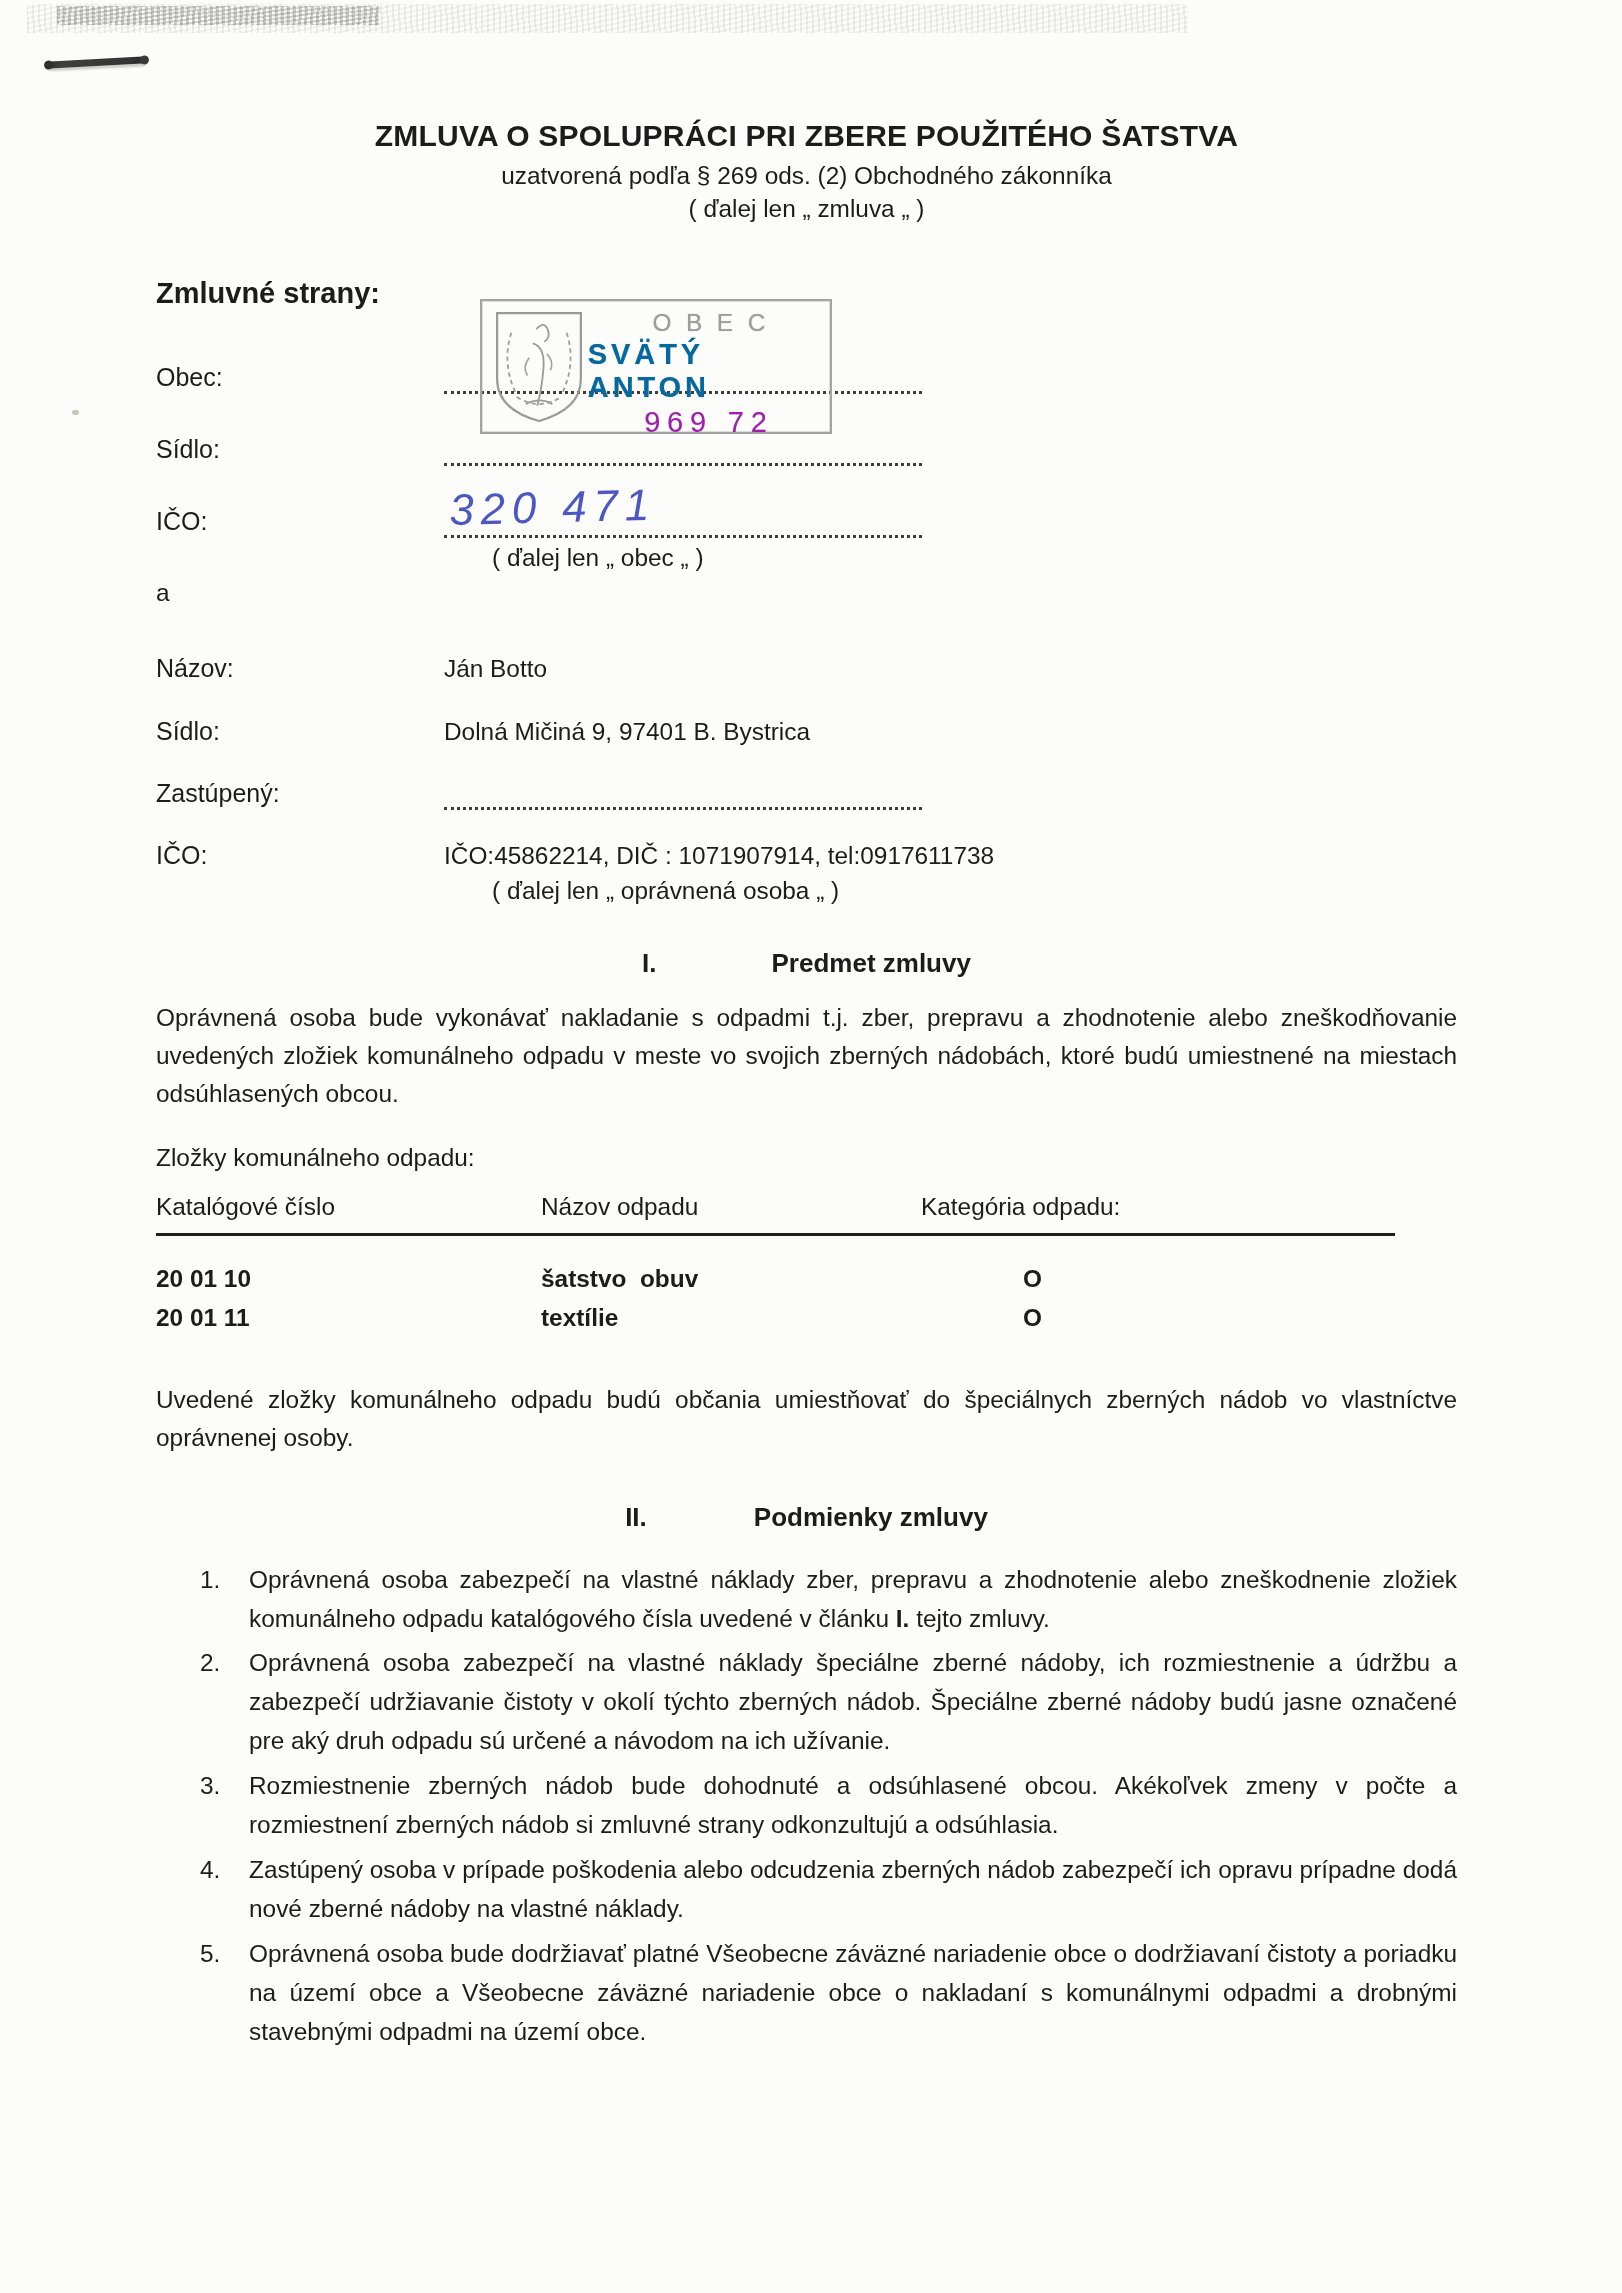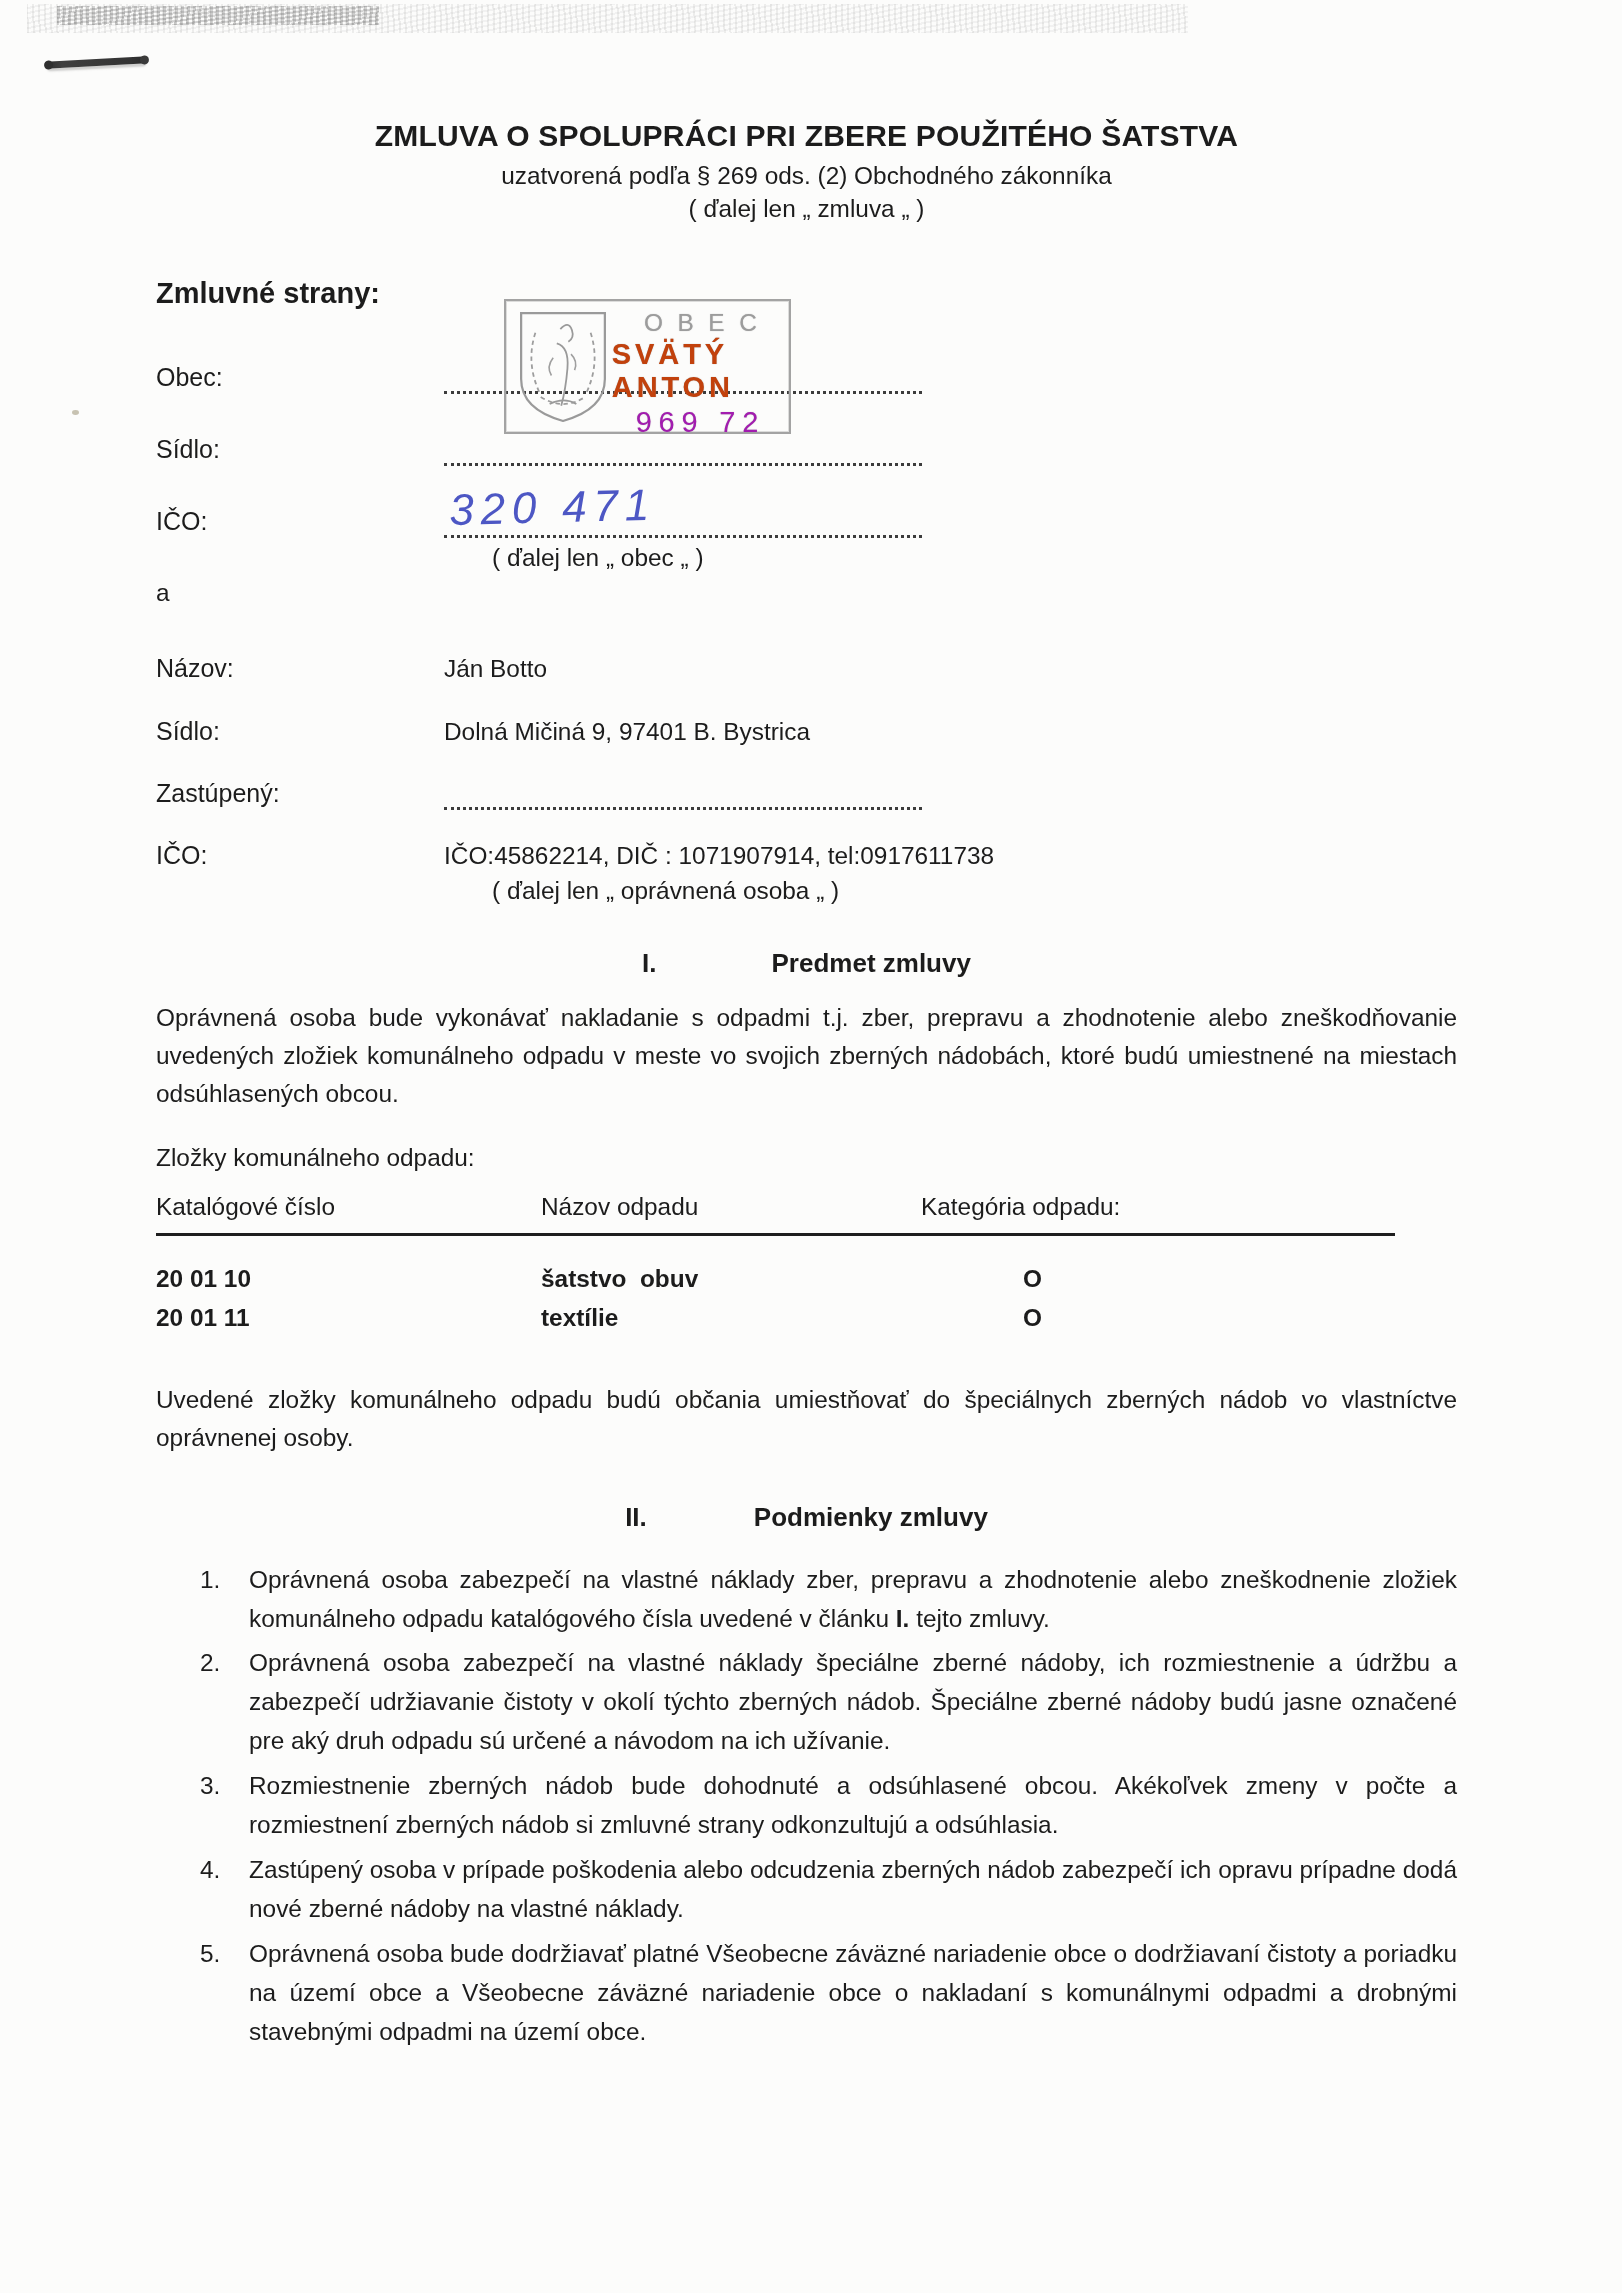--- a/index.html
+++ b/index.html
@@ -86,32 +86,32 @@
   .tdata .tc3 { padding-left:102px; }
 
   .olist { margin-top:27px; }
   .li { display:flex; margin-top:5.9px; }
   .li:first-child { margin-top:0; }
   .num { width:49px; margin-left:44px; font-size:24.4px; line-height:39px; }
   .litext { flex:1; font-size:24.4px; line-height:39px; text-align:justify; }
 
   
   .stamp {
-    position:absolute; left:504px; top:299px; width:287px; height:135px;
+    position:absolute; left:480px; top:299px; width:352px; height:135px;
     border:2.9px solid #a3a3a3; display:flex;
     color:#8f8f8f; z-index:2;
     box-shadow:inset 0 0 0 1px rgba(160,160,160,.35);
   }
   .stamp-crest { flex:0 0 auto; margin:5.9px 0 0 7.8px; }
   .stamp-text { flex:1; display:flex; flex-direction:column; align-items:center; }
   .stamp-l1 { margin-top:7.8px; font-size:24.4px; letter-spacing:14.6px;
               padding-left:14.6px; color:#9c9c9c;
               text-shadow:0 0 1px rgba(150,150,150,.7); }
   .stamp-l2 { margin-top:1px; font-size:29px; font-weight:700; letter-spacing:3.9px;
-              color:#c2410c; text-shadow:0 0 1px rgba(140,140,140,.8); }
+              color:#0369a1; text-shadow:0 0 1px rgba(140,140,140,.8); }
   .stamp-l3 { margin-top:2px; font-size:29px; letter-spacing:6.8px; color:#a21caf;
               text-shadow:0 0 1px rgba(150,150,150,.7); }
 </style>
 </head>
 <body>
 
 <div class="page">
 
   <div class="scan-noise"></div>
   <div class="scan-noise-dark"></div>

